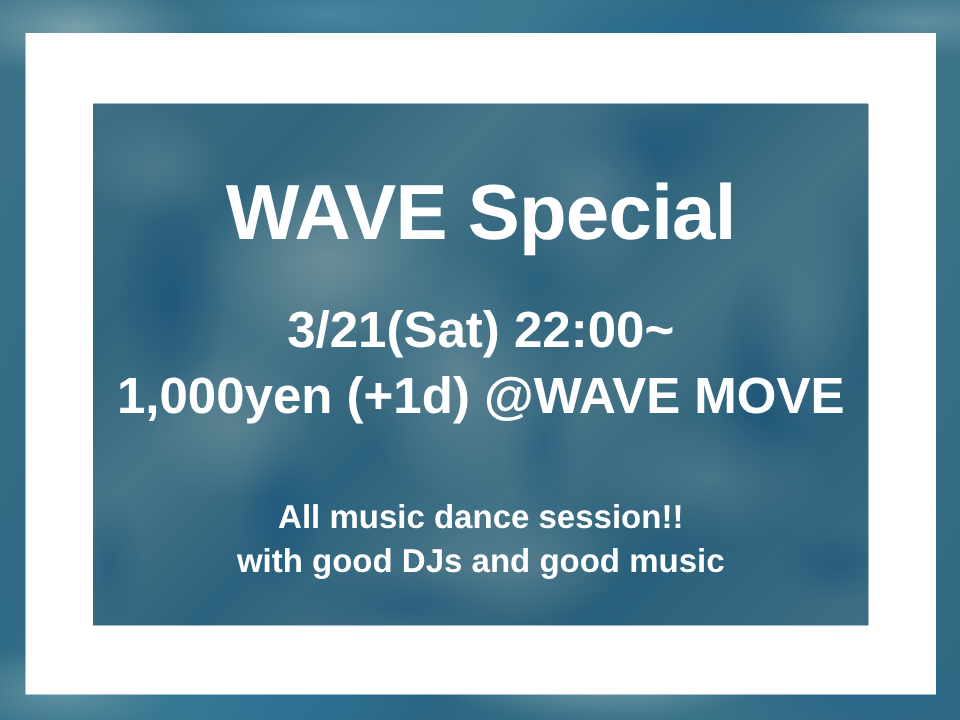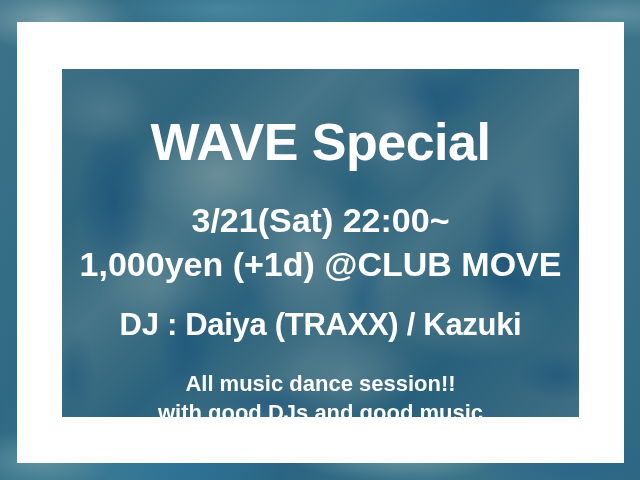--- a/index.html
+++ b/index.html
@@ -123,25 +123,24 @@
     <div class="inner-panel">
       <div class="inner-texture"></div>
       <div class="inner-tint"></div>
 
       <div class="content">
 
         <div class="title">WAVE Special</div>
 
         <div class="info">
           <span class="info-line">3/21(Sat) 22:00~</span>
-          <span class="info-line">1,000yen (+1d) @CLUB MOVE</span>
+          <span class="info-line">1,000yen (+1d) @WAVE MOVE</span>
         </div>
 
         <div class="lineup">
-          <span class="lineup-line">DJ : Daiya (TRAXX) / Kazuki</span>
         </div>
 
         <div class="tagline">
           <span class="tag-line">All music dance session!!</span>
           <span class="tag-line">with good DJs and good music</span>
         </div>
 
       </div>
     </div>
 

